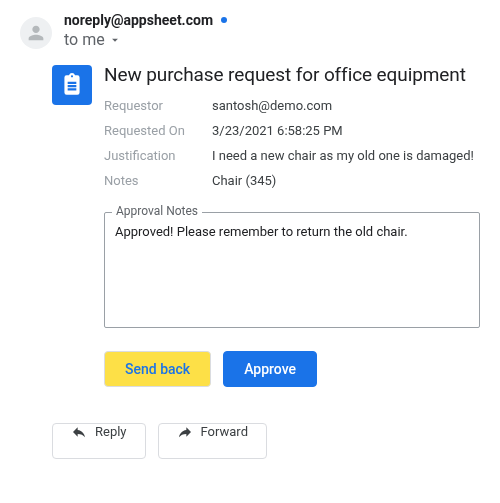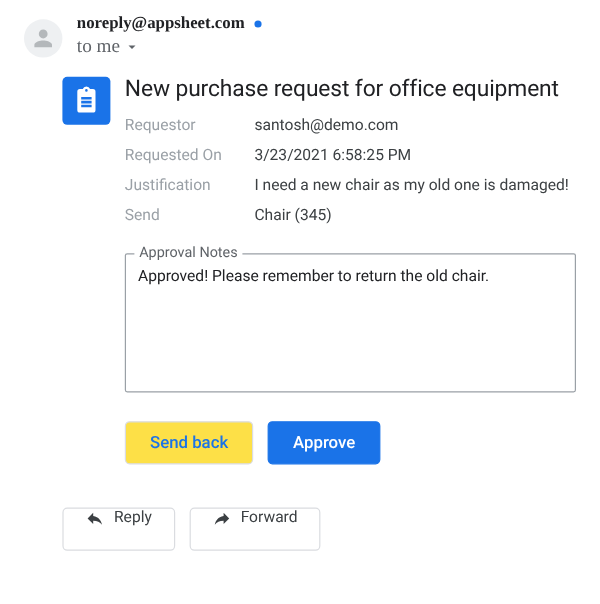--- a/index.html
+++ b/index.html
@@ -12,21 +12,20 @@
       font-size: 14px;
     }
     .email {
       padding: 12px 20px;
     }
     .header {
       display: flex;
       align-items: center;
       gap: 12px;
       margin-bottom: 14px;
-      font-family: Liberation Serif, serif;
     }
     .avatar {
       width: 32px;
       height: 32px;
       border-radius: 50%;
       background: #eef0f2;
       display: flex;
       align-items: center;
       justify-content: center;
       flex-shrink: 0;
@@ -198,21 +197,21 @@
       <div class="fields">
         <div class="field-label">Requestor</div>
         <div class="field-value">santosh@demo.com</div>
 
         <div class="field-label">Requested On</div>
         <div class="field-value">3/23/2021 6:58:25 PM</div>
 
         <div class="field-label">Justification</div>
         <div class="field-value">I need a new chair as my old one is damaged!</div>
 
-        <div class="field-label">Send</div>
+        <div class="field-label">Notes</div>
         <div class="field-value">Chair (345)</div>
       </div>
 
       <div class="notes-wrap">
         <span class="notes-legend">Approval Notes</span>
         <textarea class="notes" style="">Approved! Please remember to return the old chair.</textarea>
       </div>
 
       <div class="actions">
         <button class="btn btn-outline">Send back</button>

